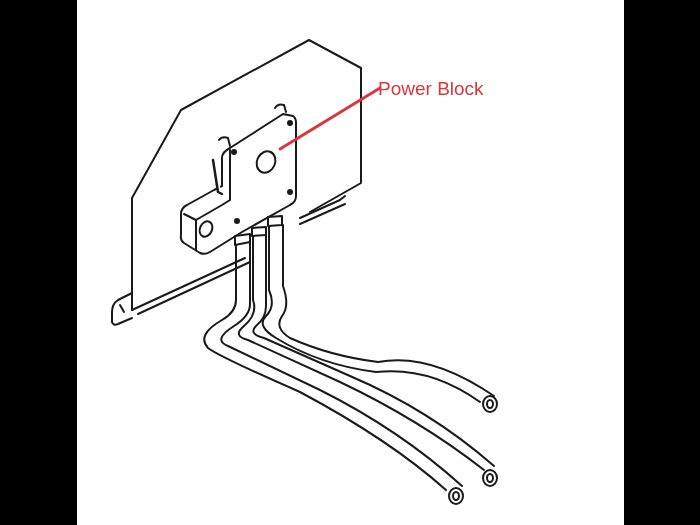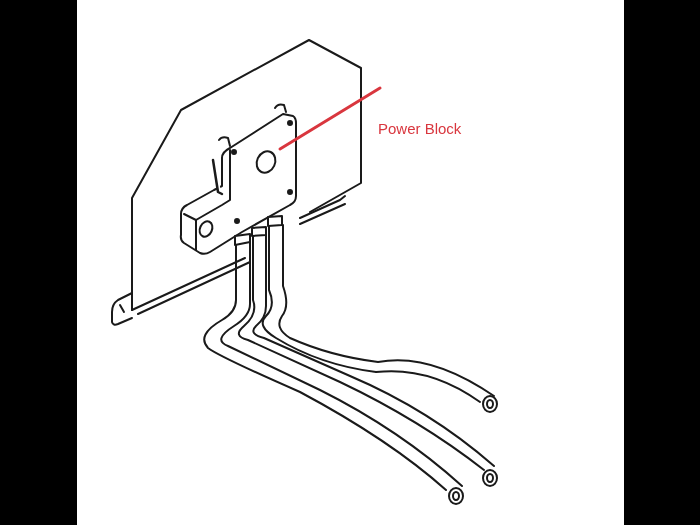--- a/index.html
+++ b/index.html
@@ -5,22 +5,22 @@
     html, body { margin: 0; padding: 0; }
     body {
       width: 700px; height: 525px; background: #000000; position: relative; overflow: hidden;
       font-family: "Liberation Sans", sans-serif;
     }
     .canvas {
       position: absolute; left: 77px; top: 0; width: 547px; height: 525px; background: #ffffff;
     }
     svg.drawing { position: absolute; left: 0; top: 0; width: 700px; height: 525px; }
     .label {
-      position: absolute; left: 378px; top: 79px; font-size: 15px; color: #d9363e;
-      white-space: nowrap; line-height: 20px; margin-top: 40px;
+      position: absolute; left: 378px; top: 79px; font-size: 19px; color: #d9363e;
+      white-space: nowrap; line-height: 20px;
     }
   </style>
 </head>
 <body>
 
 <div class="canvas"></div>
 
 <svg class="drawing" viewBox="0 0 700 525">
   <g fill="none" stroke="#1a1a1a" stroke-width="2" stroke-linejoin="round" stroke-linecap="round">
 

